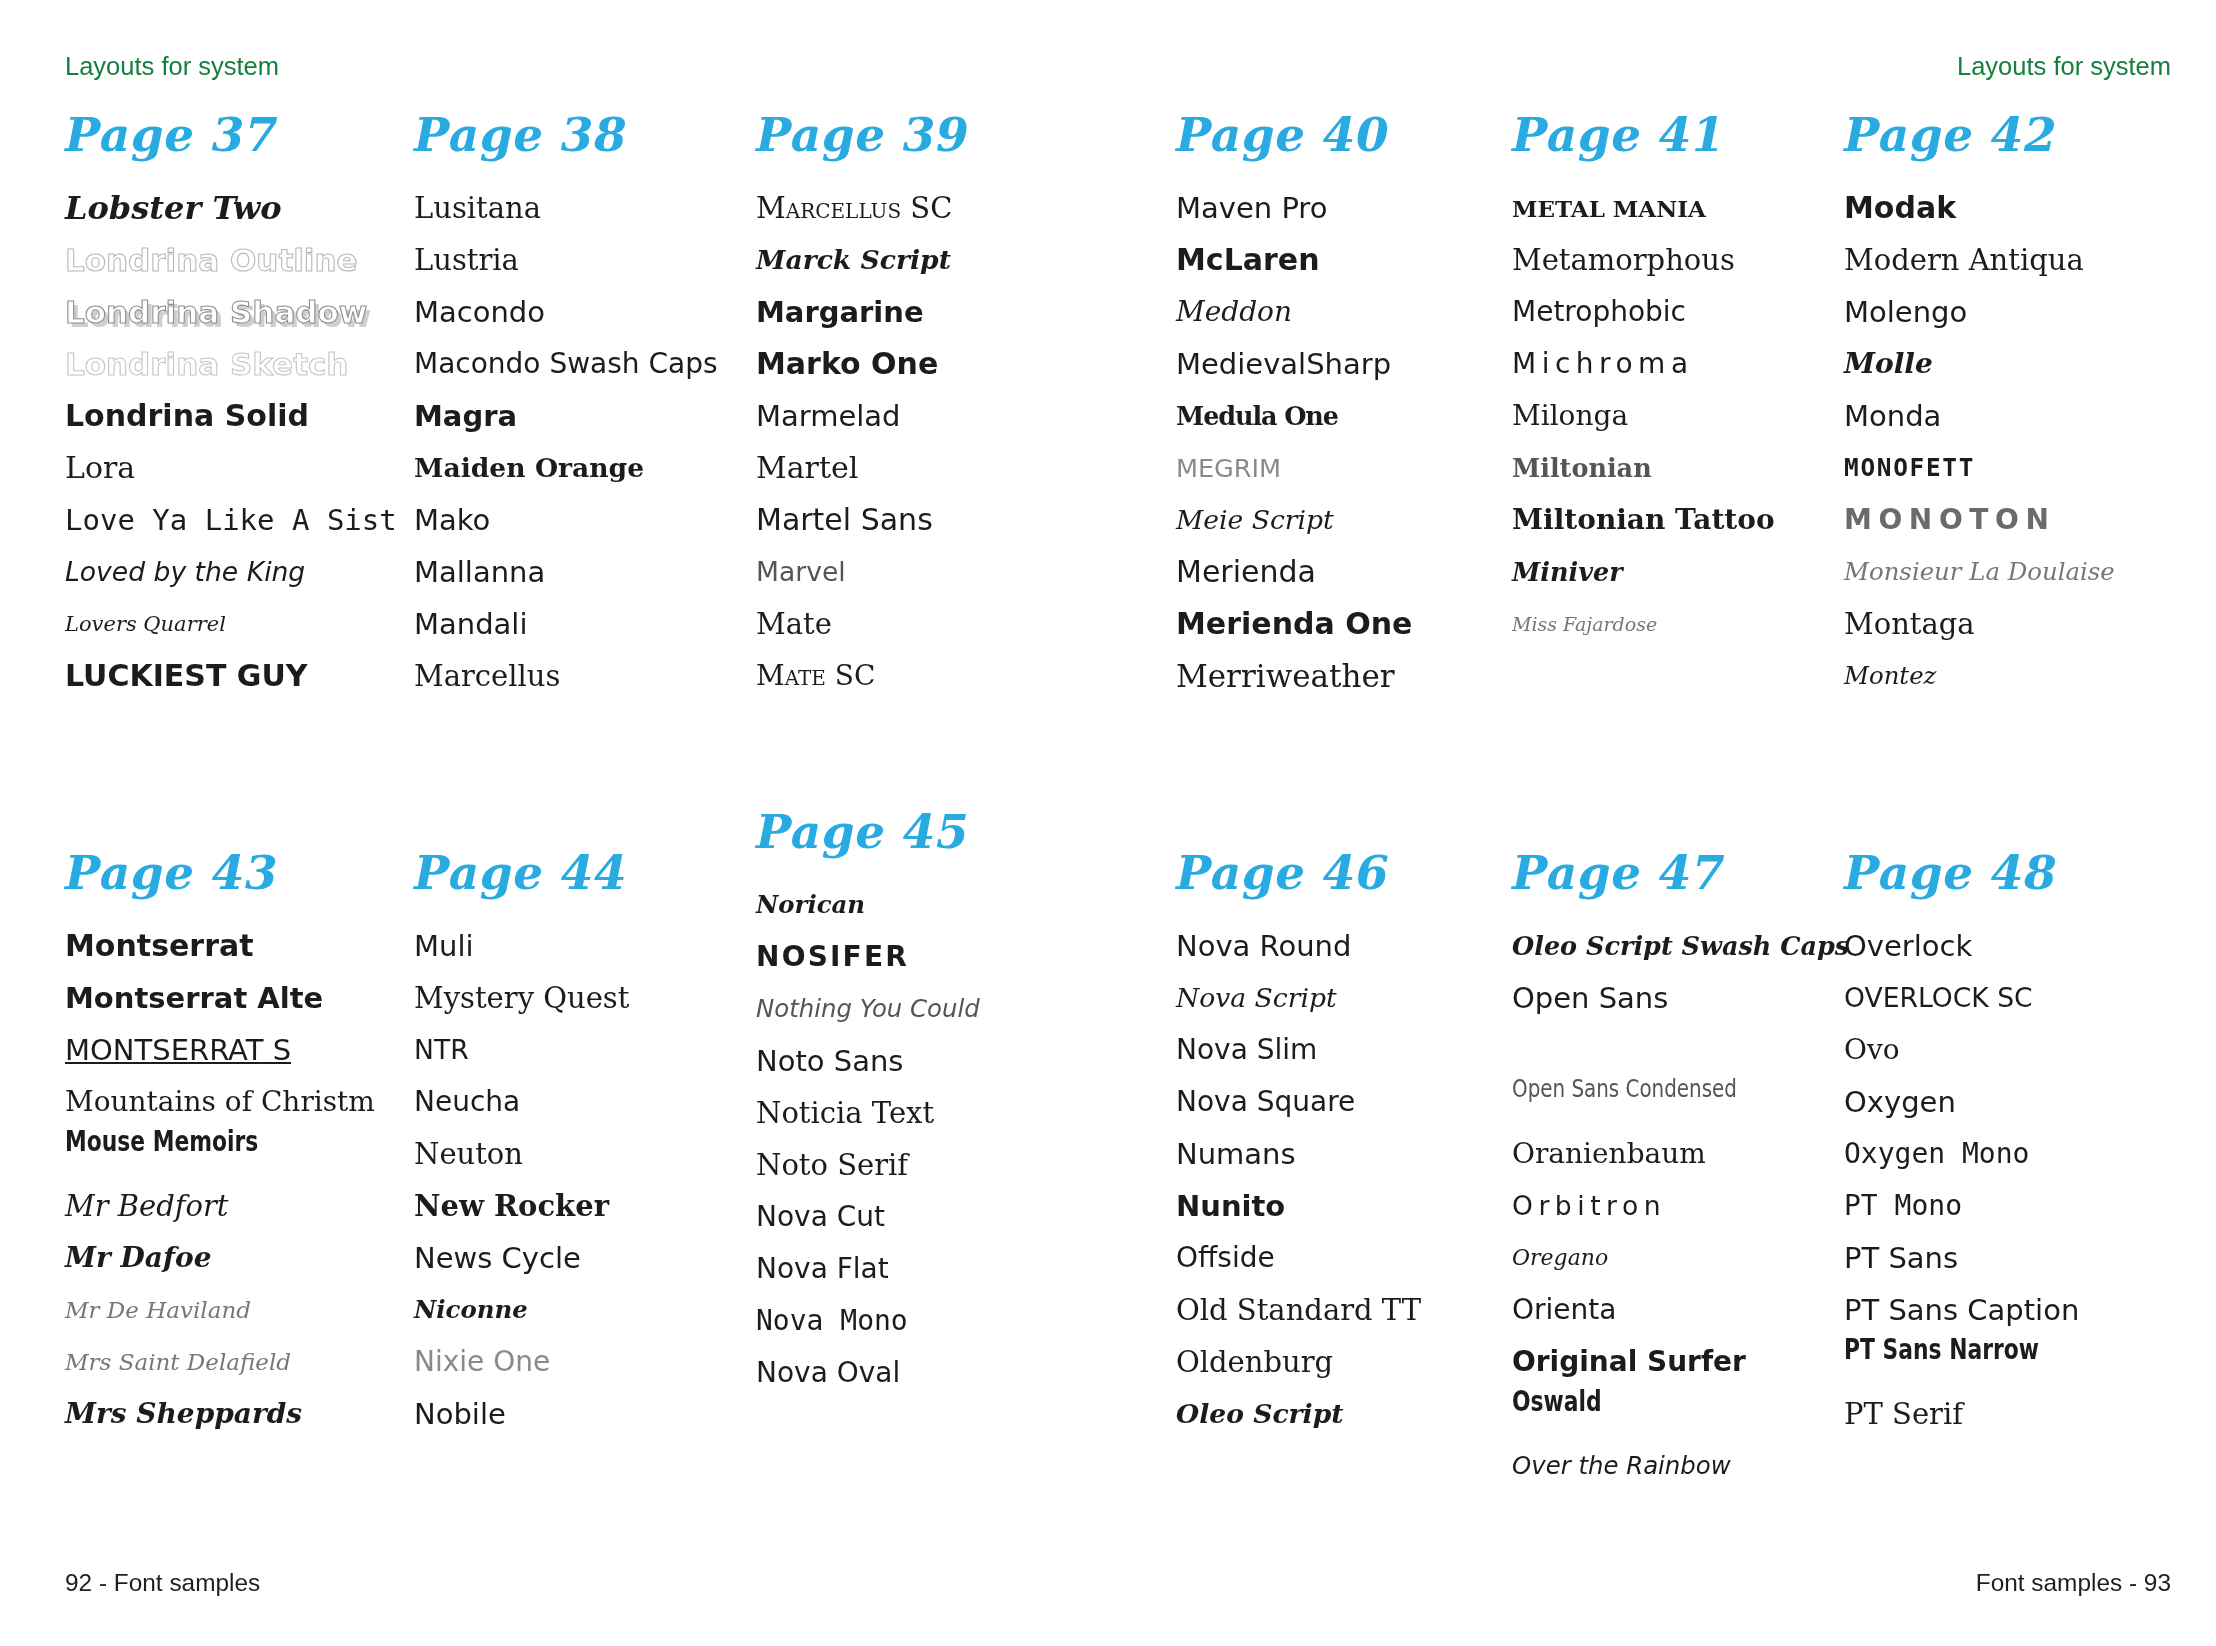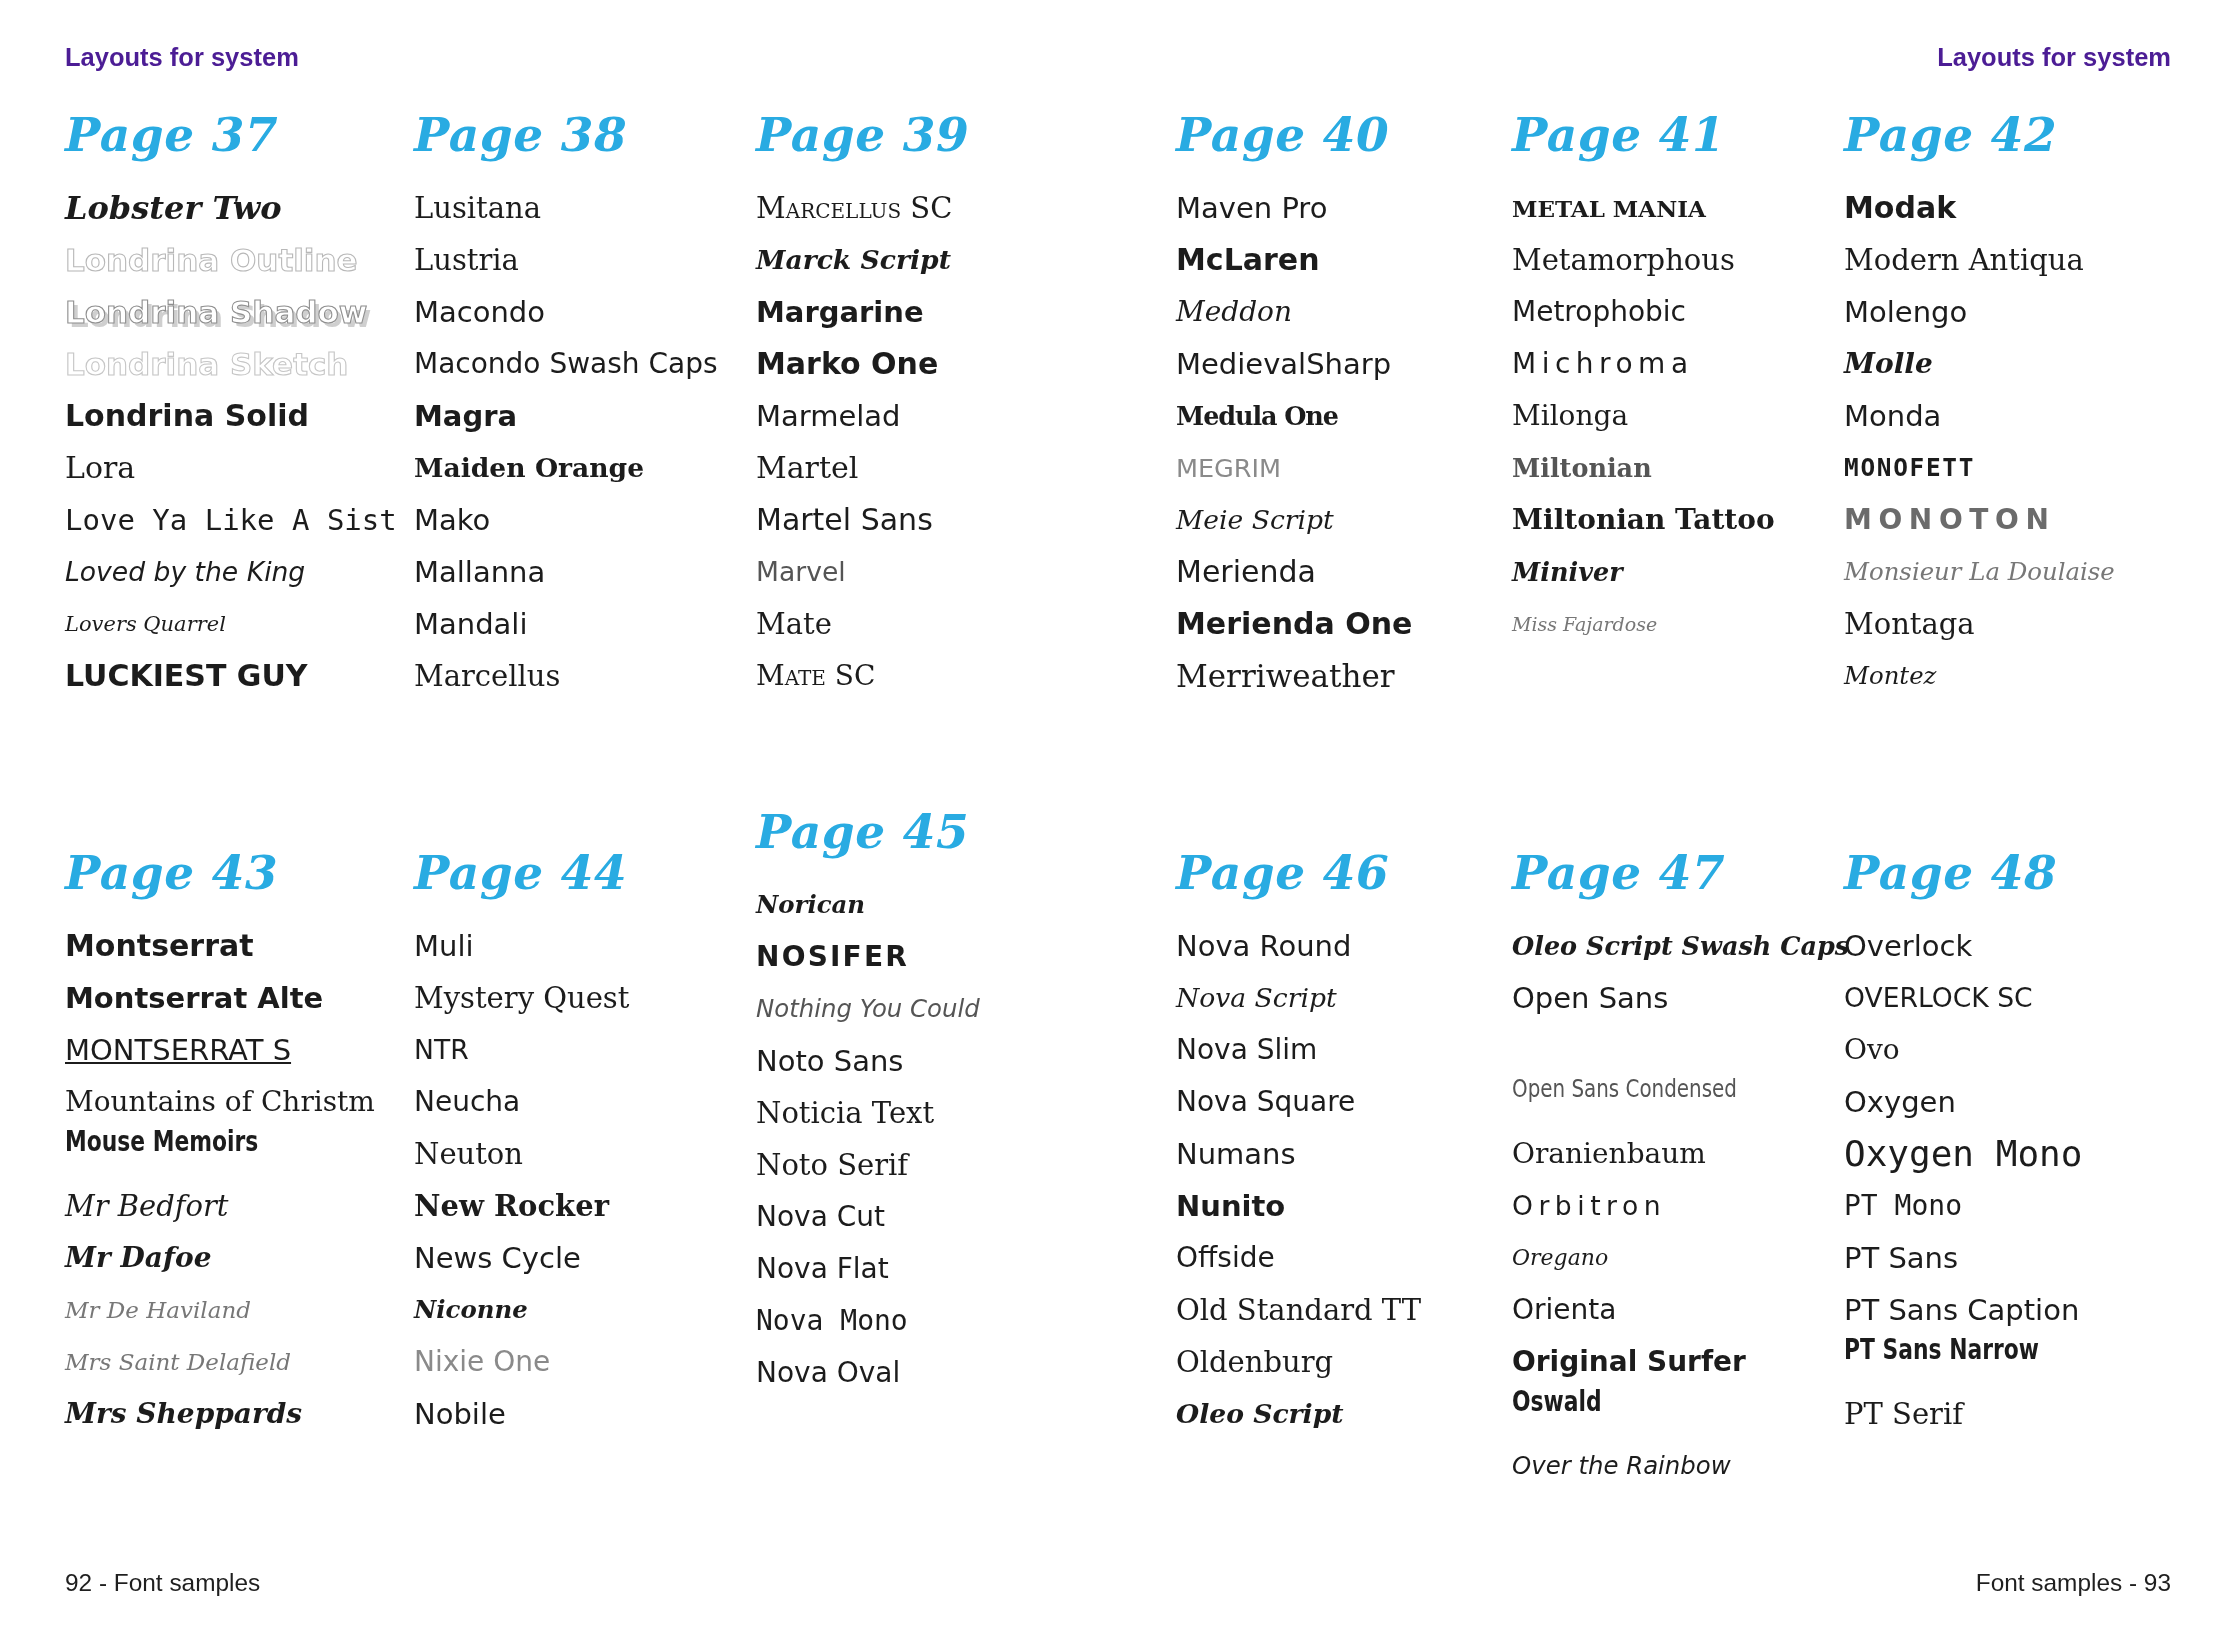--- a/index.html
+++ b/index.html
@@ -1,22 +1,22 @@
 <!DOCTYPE html>
 <html style="font-size:8.9px"><head>
 <meta charset="utf-8">
 <style>
   html,body{margin:0;padding:0;}
   body{
     width:2216px;height:1646px;background:#ffffff;position:relative;
     font-family:"Liberation Sans",sans-serif;color:#1c1c1c;overflow:hidden;
   }
   #board{position:absolute;inset:0;}
-  .hdr{position:absolute;top:43px;font-size:25.5px;color:#4c1d95;
-       font-family:"Liberation Sans",sans-serif;font-weight:bold;}
+  .hdr{position:absolute;top:52px;font-size:25.5px;color:#15803d;
+       font-family:"Liberation Sans",sans-serif;}
   .hdr.left{left:65px;}
   .hdr.right{right:45px;text-align:right;}
   .ftr{position:absolute;top:1569px;font-size:24.4px;color:#1f1f1f;}
   .ftr.left{left:65px;}
   .ftr.right{right:45px;text-align:right;}
 
   .page-col{position:absolute;width:355px;}
   .page-title{
     font-family:"DejaVu Serif",serif;font-style:italic;font-weight:700;
     font-size:47px;line-height:1;margin:0 0 24.4px 0;letter-spacing:0.6px;
@@ -395,21 +395,21 @@
           <span>Over the Rainbow</span>
         </div></div>
       <div class="page-col" style="left: 1844px; top: 849px;"><div class="page-title" style="color: rgb(41, 171, 226);">Page 48</div><div class="font-row s-sans" style="font-size: 29px;">
           <span>Overlock</span>
         </div><div class="font-row s-smallcaps-sans" style="font-size: 26.6px;">
           <span>OVERLOCK SC</span>
         </div><div class="font-row s-serif" style="font-size: 28px;">
           <span>Ovo</span>
         </div><div class="font-row s-sans" style="font-size: 29px;">
           <span>Oxygen</span>
-        </div><div class="font-row s-mono" style="font-size: 36px; align-items: center;">
+        </div><div class="font-row s-mono" style="font-size: 28px; align-items: center;">
           <span>Oxygen Mono</span>
         </div><div class="font-row s-mono" style="font-size: 28px;">
           <span>PT Mono</span>
         </div><div class="font-row s-sans" style="font-size: 29px;">
           <span>PT Sans</span>
         </div><div class="font-row s-sans" style="font-size: 29px;">
           <span>PT Sans Caption</span>
         </div><div class="font-row s-sans-bold s-squeeze" style="font-size: 28px;"><span>PT Sans Narrow</span></div><div class="font-row s-serif" style="font-size: 29px;">
           <span>PT Serif</span>
         </div></div>

